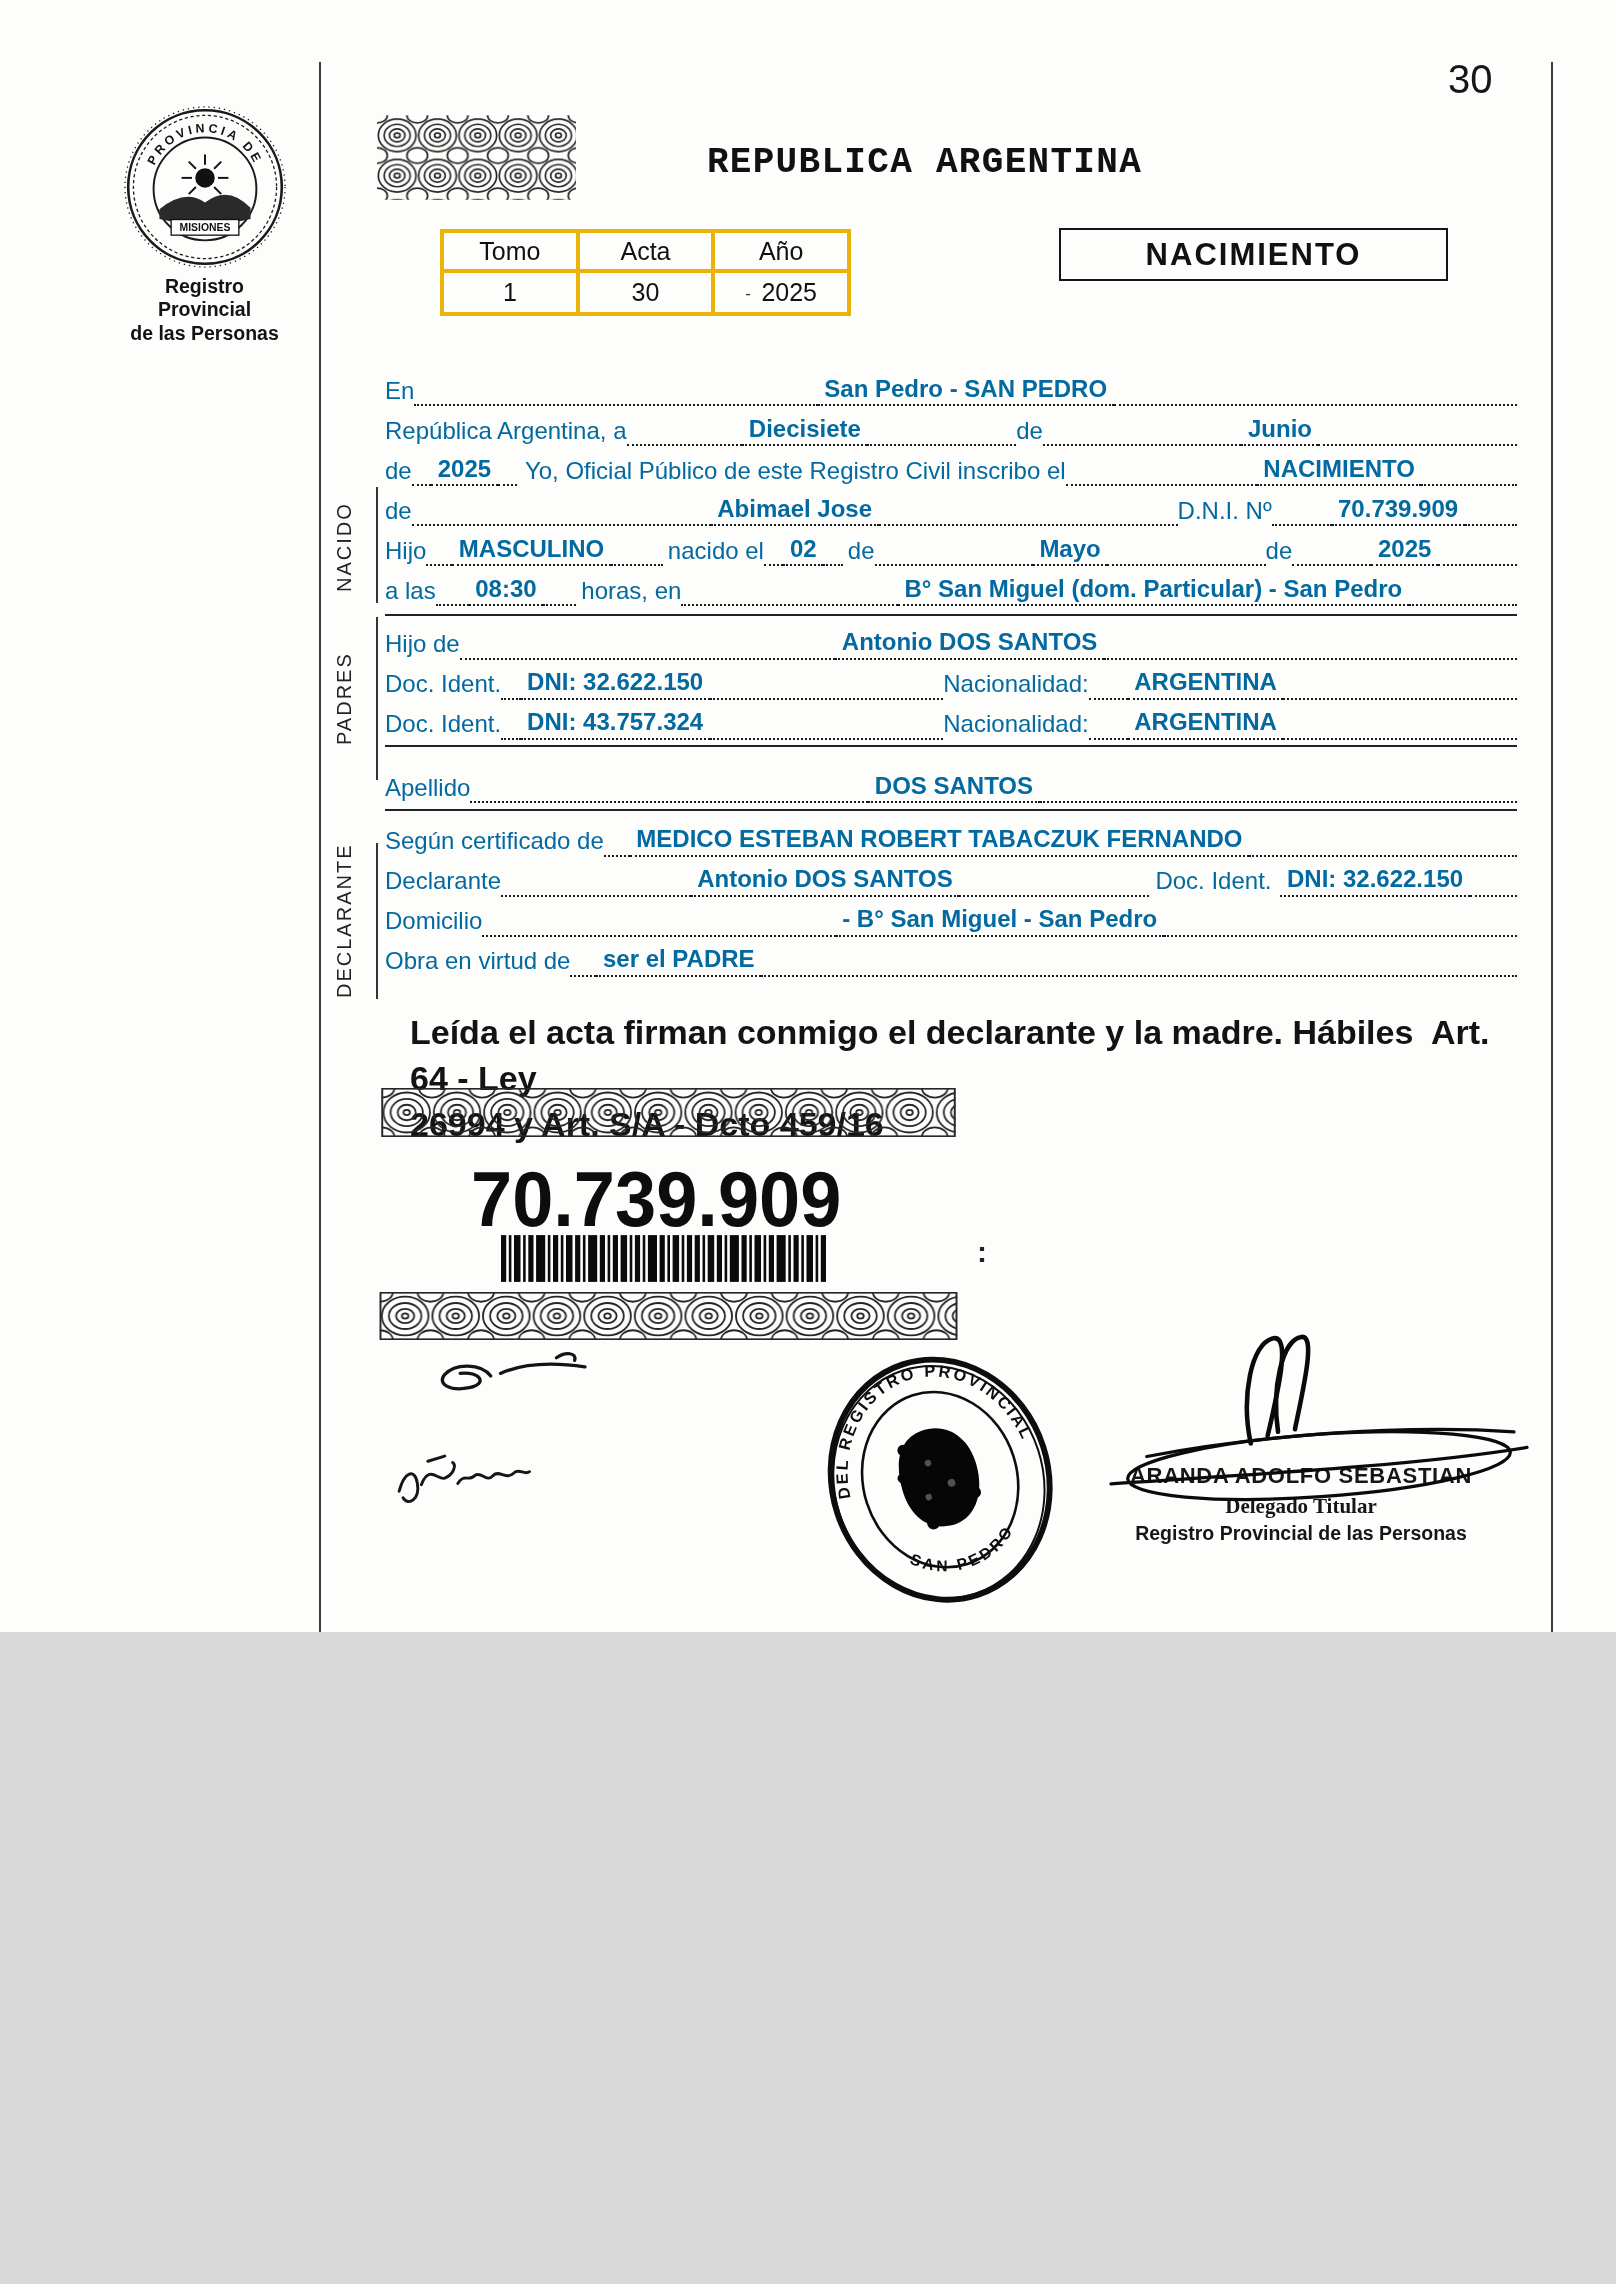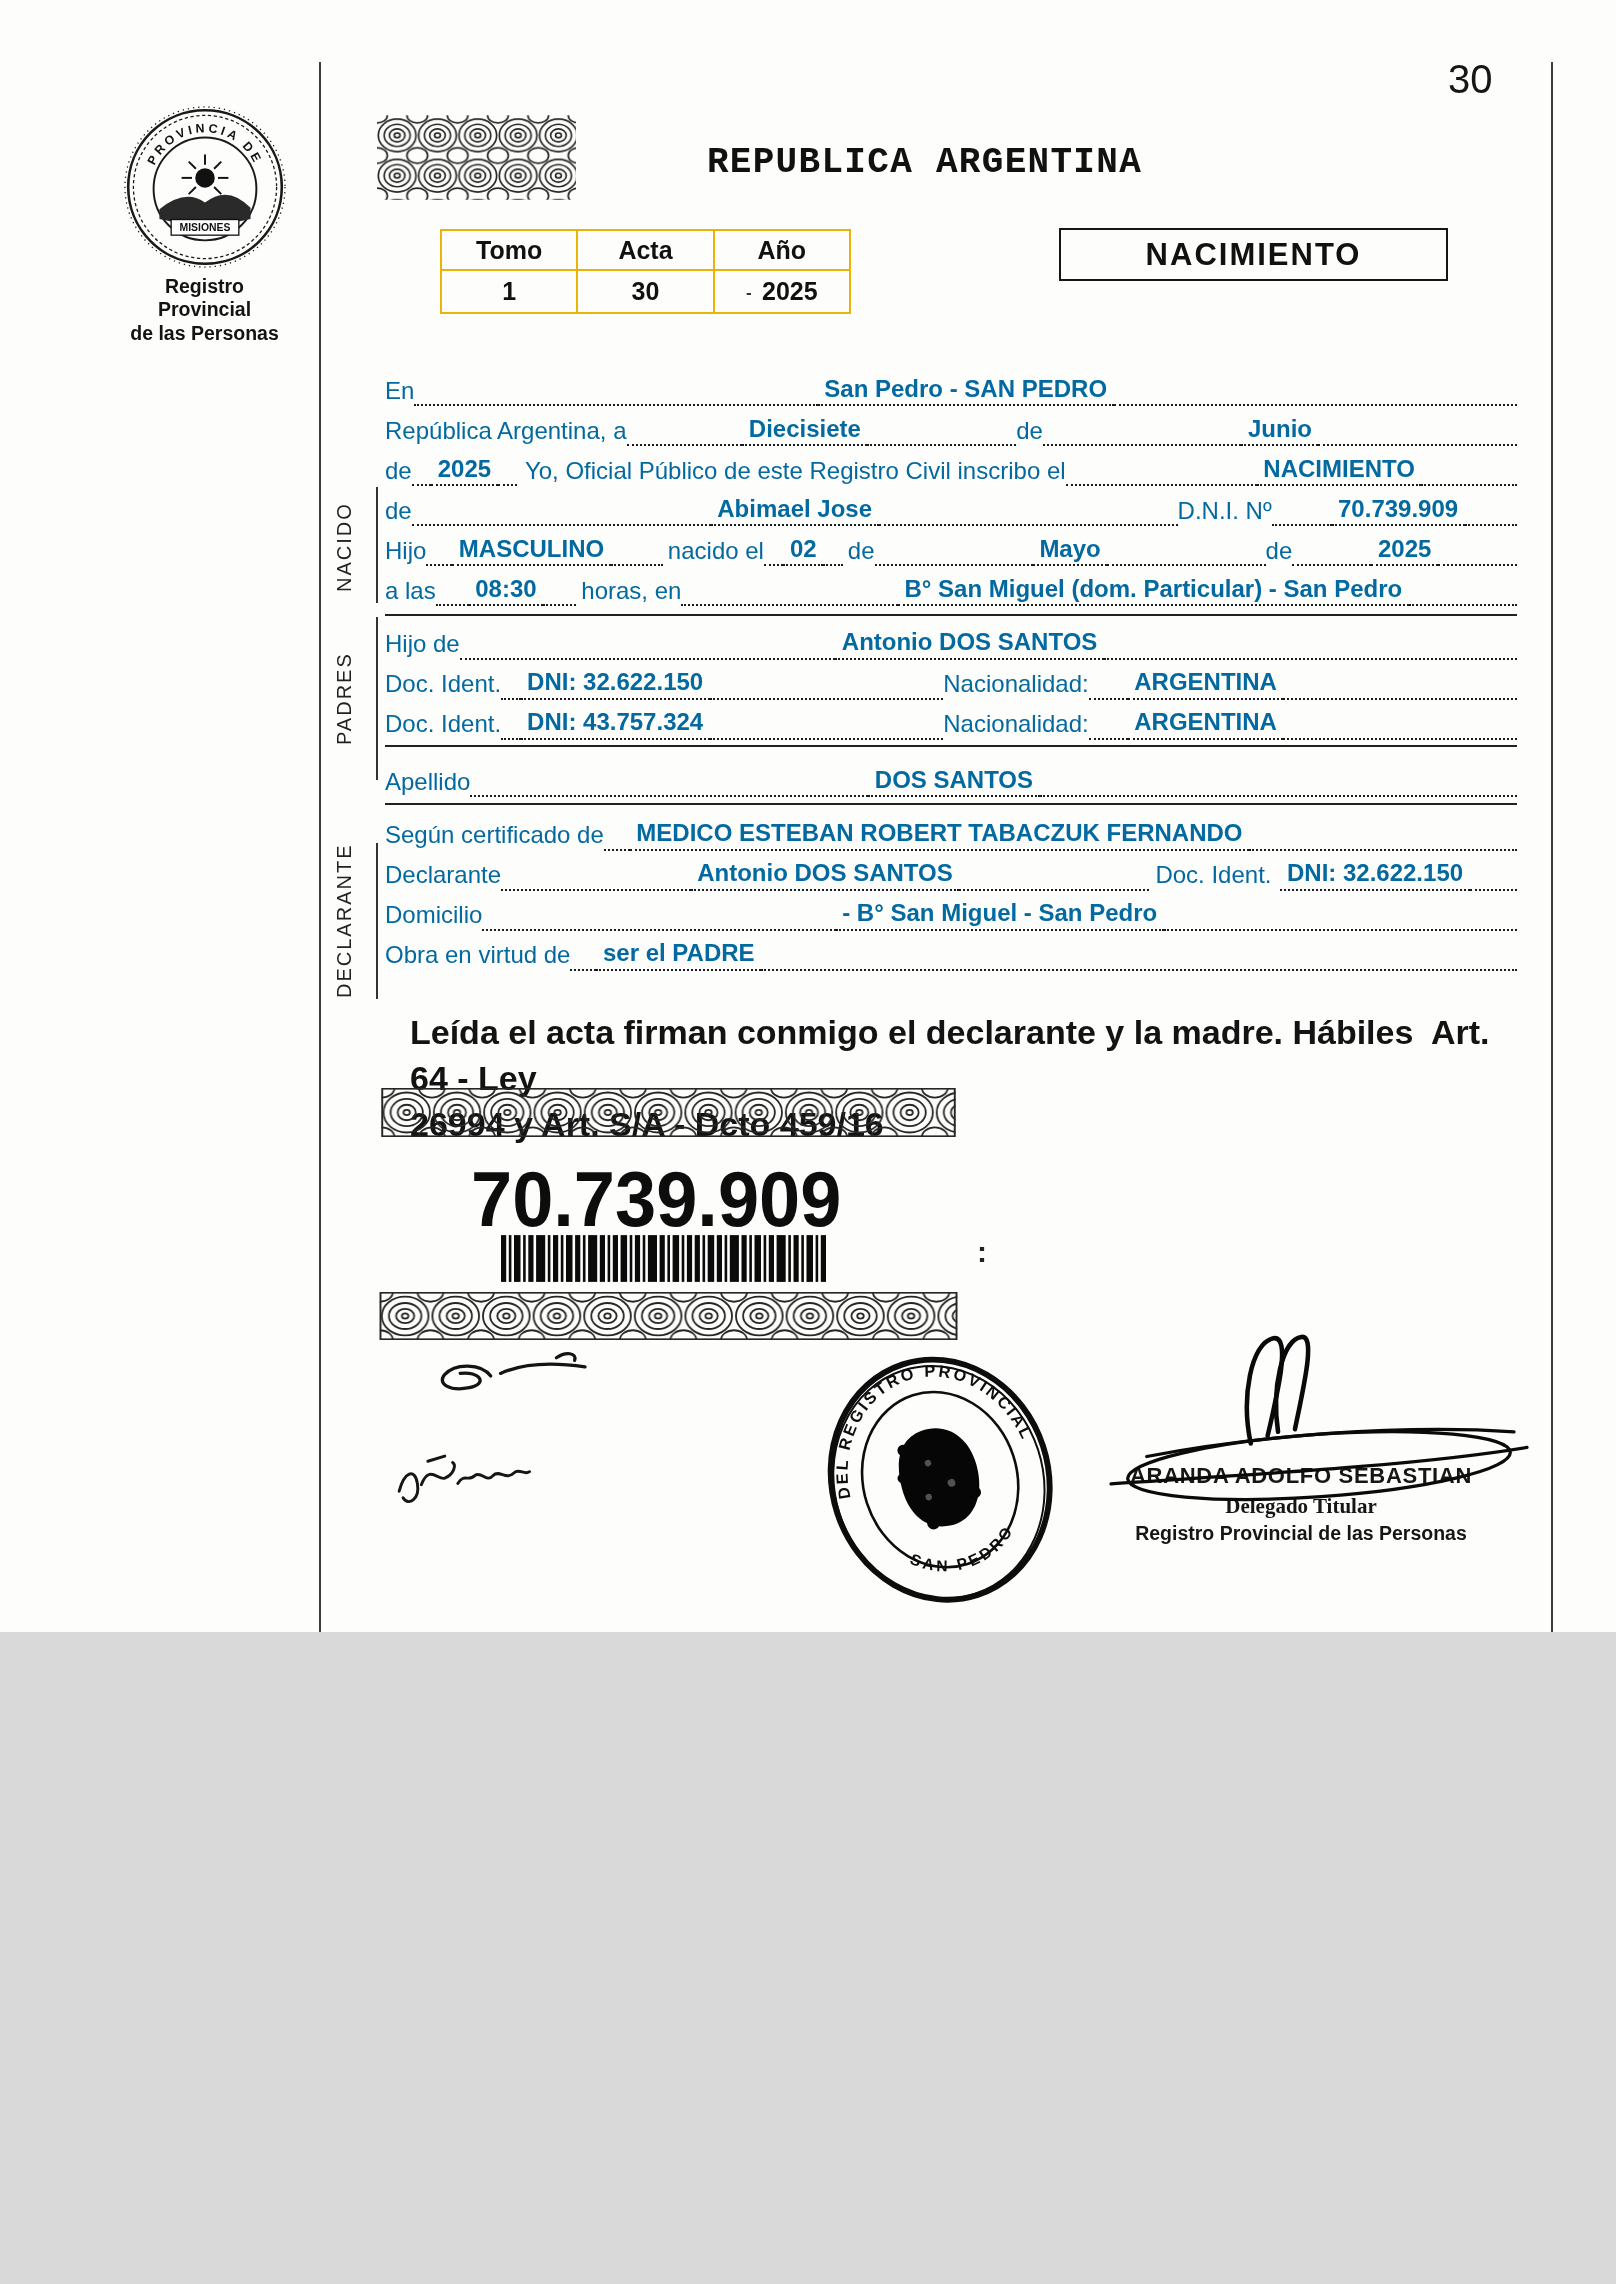--- a/index.html
+++ b/index.html
@@ -20,37 +20,37 @@
   .seal-caption { font-size:19.5px; font-weight:600; line-height:1.2; margin-top:3.9px; color:#131313; }
 
   .guilloche { position:absolute; }
 
   .doc-title {
     position:absolute; left:456px; top:142px; width:937px; text-align:center;
     font-family:"Liberation Mono", monospace; font-weight:bold; font-size:36px; letter-spacing:1.3px;
   }
 
   .rec-table { position:absolute; left:440px; top:229px; width:411px; border-collapse:collapse; text-align:center; font-size:25px; }
-  .rec-table th, .rec-table td { border:2px solid #eab308; width:33.33%; font-weight:bold; }
+  .rec-table th, .rec-table td { border:4px solid #eab308; width:33.33%; font-weight:normal; }
   .rec-table th { height:40px; }
   .rec-table td { height:43px; }
   .year-dash { font-size:17px; vertical-align:middle; margin-right:10.4px; color:#333; }
 
   .nacimiento-box {
     position:absolute; left:1059px; top:228px; width:389px; height:53px;
     border:2.6px solid #151515; display:flex; align-items:center; justify-content:center;
     font-size:31px; font-weight:bold; letter-spacing:2px;
   }
 
   
   .form { position:absolute; left:385px; top:366px; width:1132px; font-size:24px; color:#0369a1; }
   .sec-b { border-bottom:2.6px solid #222; }
   .sec1 { padding-bottom:7.8px; }
   .sec2 { padding-top:3.9px; padding-bottom:5.2px; }
-  .sec3 { padding-top:10px; padding-bottom:6.5px; }
+  .sec3 { padding-top:16px; padding-bottom:6.5px; }
   .sec4 { padding-top:5.2px; }
   .row { display:flex; align-items:flex-end; height:40px; white-space:nowrap; }
   .lbl { padding-bottom:1.3px; }
   .val { font-weight:bold; border-bottom:2.6px dotted #1a1a1a; padding:0 6.5px 1.3px; text-align:center; }
   .dots { border-bottom:2.6px dotted #1a1a1a; height:7.8px; display:block; }
   .gap { height:7.8px; display:block; }
 
   .side-label {
     position:absolute; left:333px; writing-mode:vertical-rl; transform:rotate(180deg);
     font-size:20px; letter-spacing:2px; color:#222; text-align:center;

